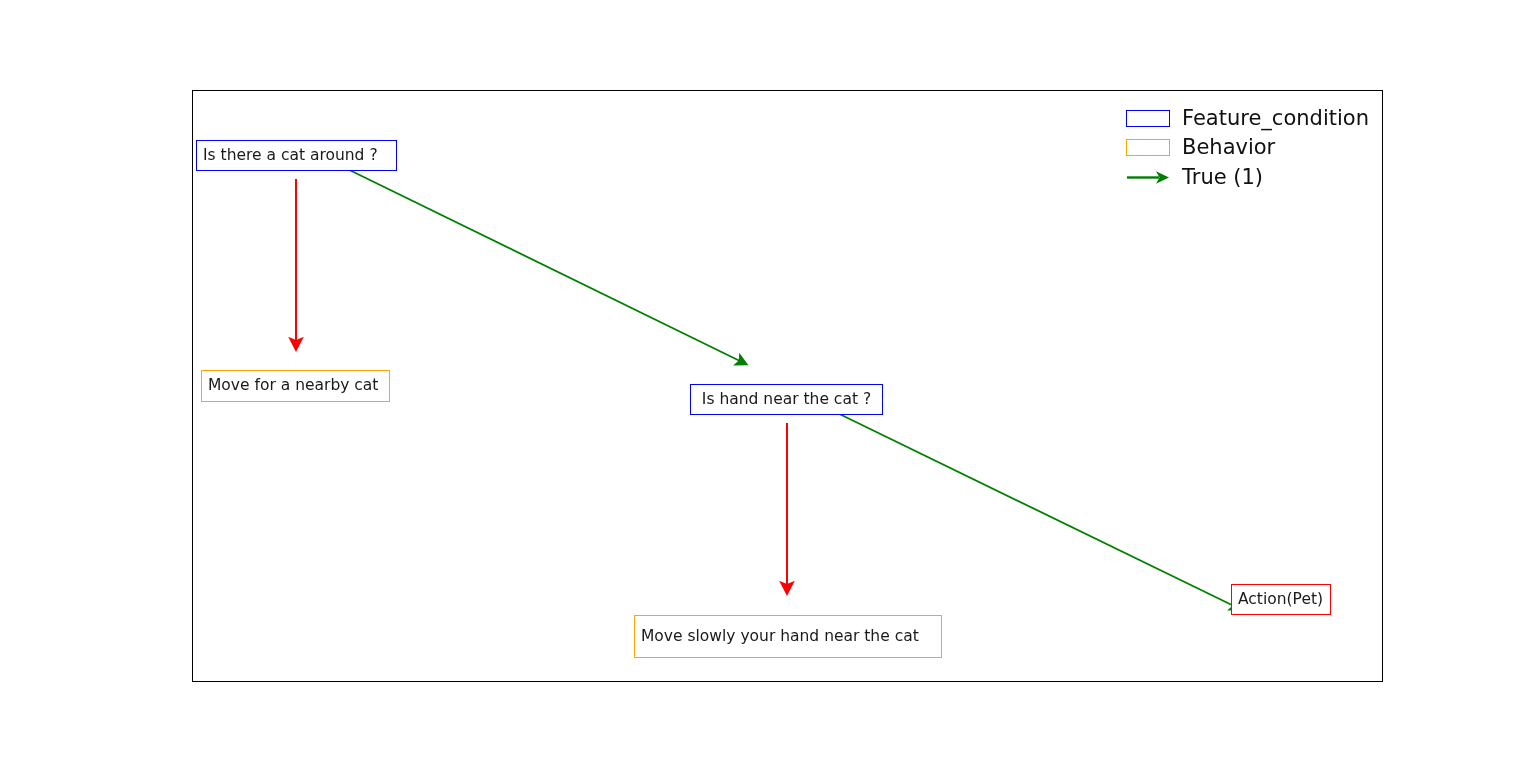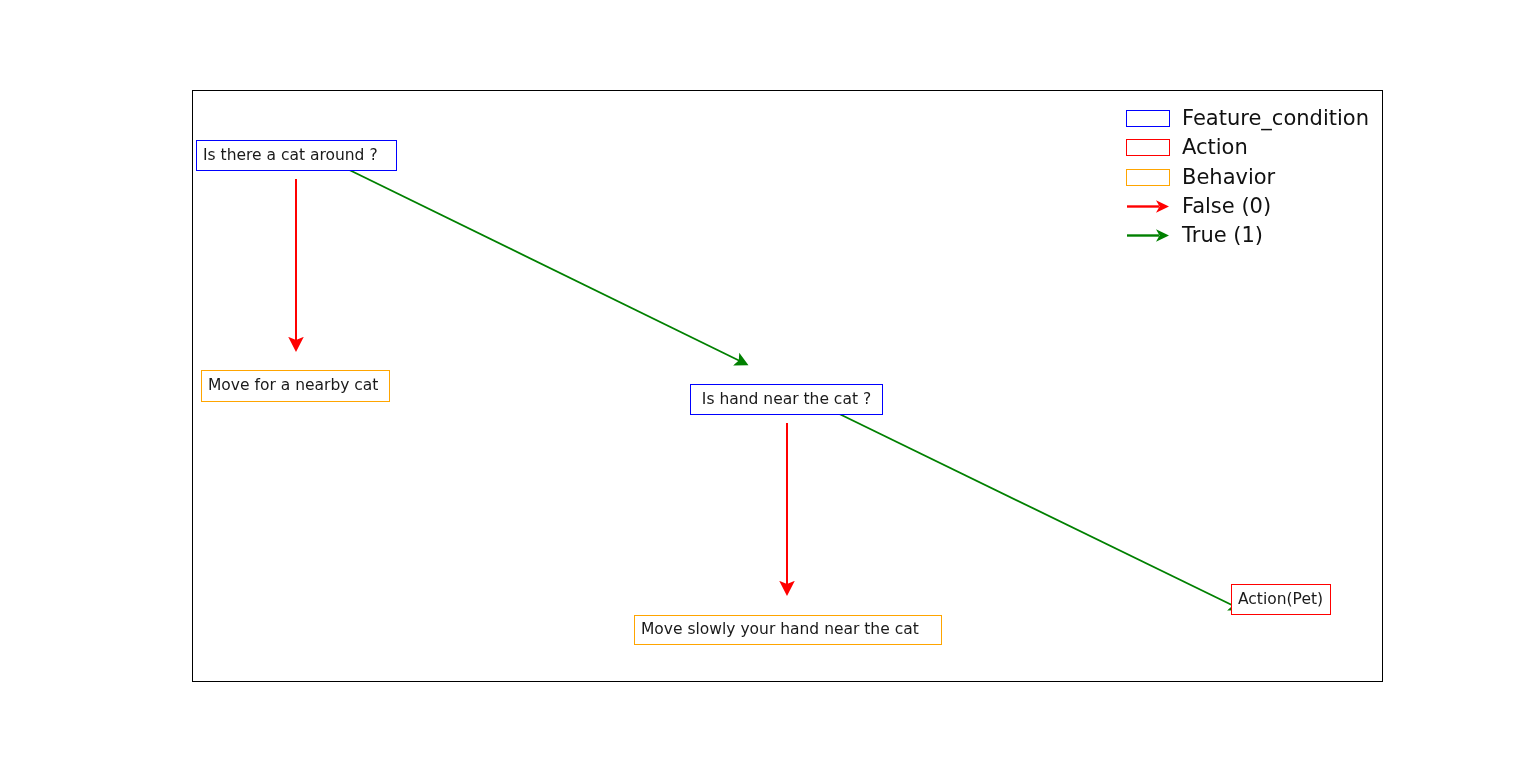--- a/index.html
+++ b/index.html
@@ -43,21 +43,21 @@
     white-space: nowrap;
   }
   .node.cond   { border: 1.6px solid #0000ff; margin-top: 12px; }
   .node.action { border: 1.6px solid #ff0000; }
   .node.behav  { border: 1.6px solid #ffa500; }
 
   
   #node-cat-around   { left: 196px; top: 128px;  width: 201px; height: 31px; }
   #node-look-cat     { left: 201px; top: 370px;  width: 189px; height: 32px; }
   #node-hand-near    { left: 690px; top: 372px;  width: 193px; height: 31px; justify-content: center; }
-  #node-move-hand    { left: 634px; top: 615px;  width: 308px; height: 30px; }
+  #node-move-hand    { left: 634px; top: 615px;  width: 308px; height: 43px; }
   #node-action-pet   { left: 1231px; top: 584px; width: 100px; height: 31px; }
 
   
   .legend {
     position: absolute;
     left: 1126px;
     top: 104px;
     width: 250px;
   }
   .legend-row {
@@ -134,39 +134,26 @@
   <span>Action(Pet)</span>
 </div>
 
 <div class="legend">
 
   <div class="legend-row">
     <span class="legend-swatch blue"></span>
     <span class="legend-label">Feature_condition</span>
   </div>
 
-  <div class="legend-row">
-    <span class="legend-swatch red"></span>
-    <span class="legend-label">Action</span>
-  </div>
 
   <div class="legend-row">
     <span class="legend-swatch orange"></span>
     <span class="legend-label">Behavior</span>
   </div>
 
-  <div class="legend-row">
-    <span class="legend-arrow">
-      <svg width="44" height="17" viewBox="0 0 44 17" xmlns="http://www.w3.org/2000/svg">
-        <line x1="1" y1="8.5" x2="33" y2="8.5" stroke="#ff0000" stroke-width="2.4"></line>
-        <path d="M30,2.2 L43,8.5 L30,14.8 L33.5,8.5 Z" fill="#ff0000"></path>
-      </svg>
-    </span>
-    <span class="legend-label">False (0)</span>
-  </div>
 
   <div class="legend-row">
     <span class="legend-arrow">
       <svg width="44" height="17" viewBox="0 0 44 17" xmlns="http://www.w3.org/2000/svg">
         <line x1="1" y1="8.5" x2="33" y2="8.5" stroke="#008000" stroke-width="2.4"></line>
         <path d="M30,2.2 L43,8.5 L30,14.8 L33.5,8.5 Z" fill="#008000"></path>
       </svg>
     </span>
     <span class="legend-label">True (1)</span>
   </div>

